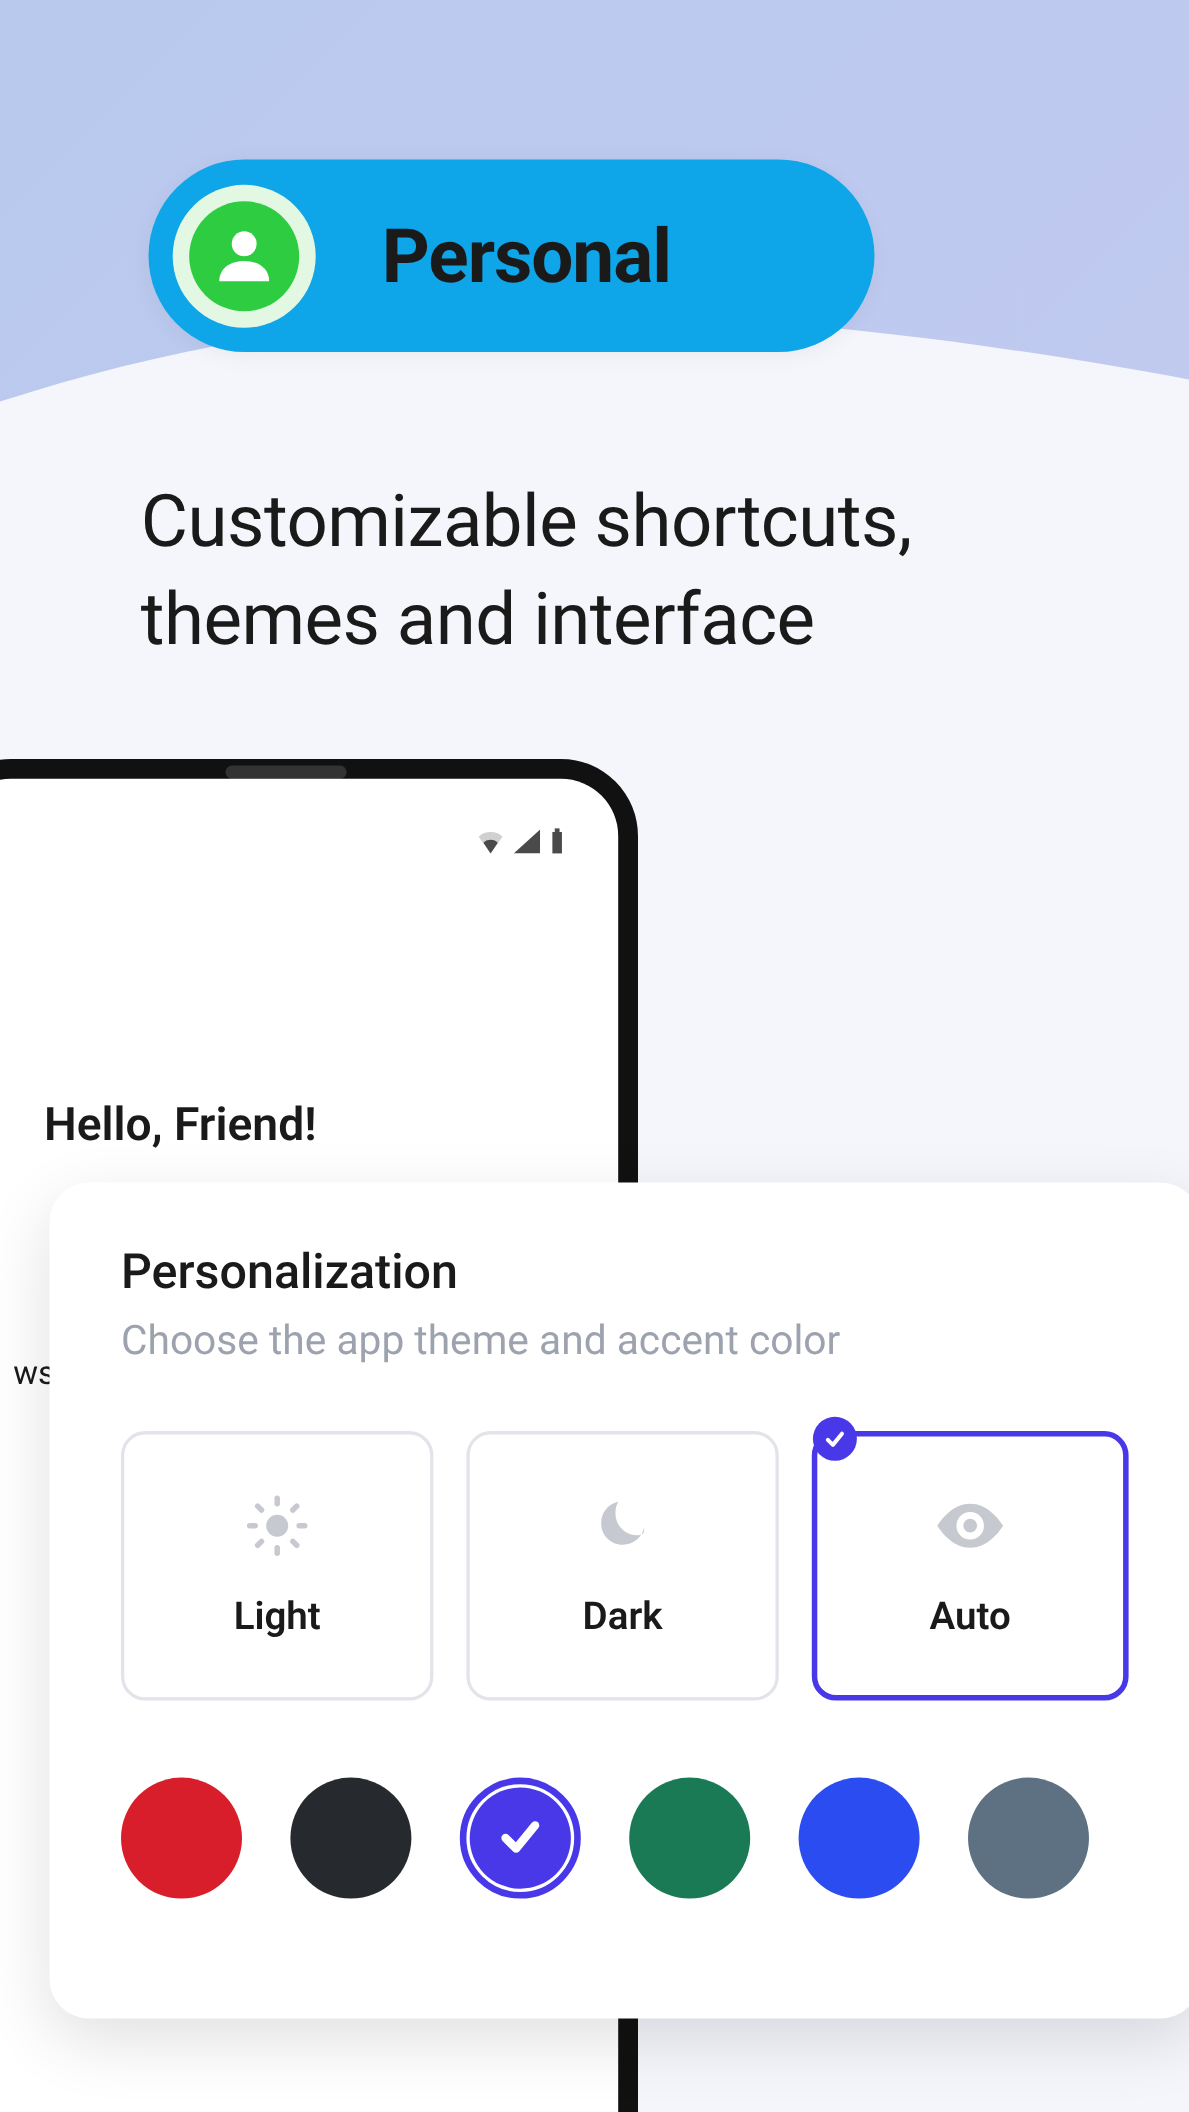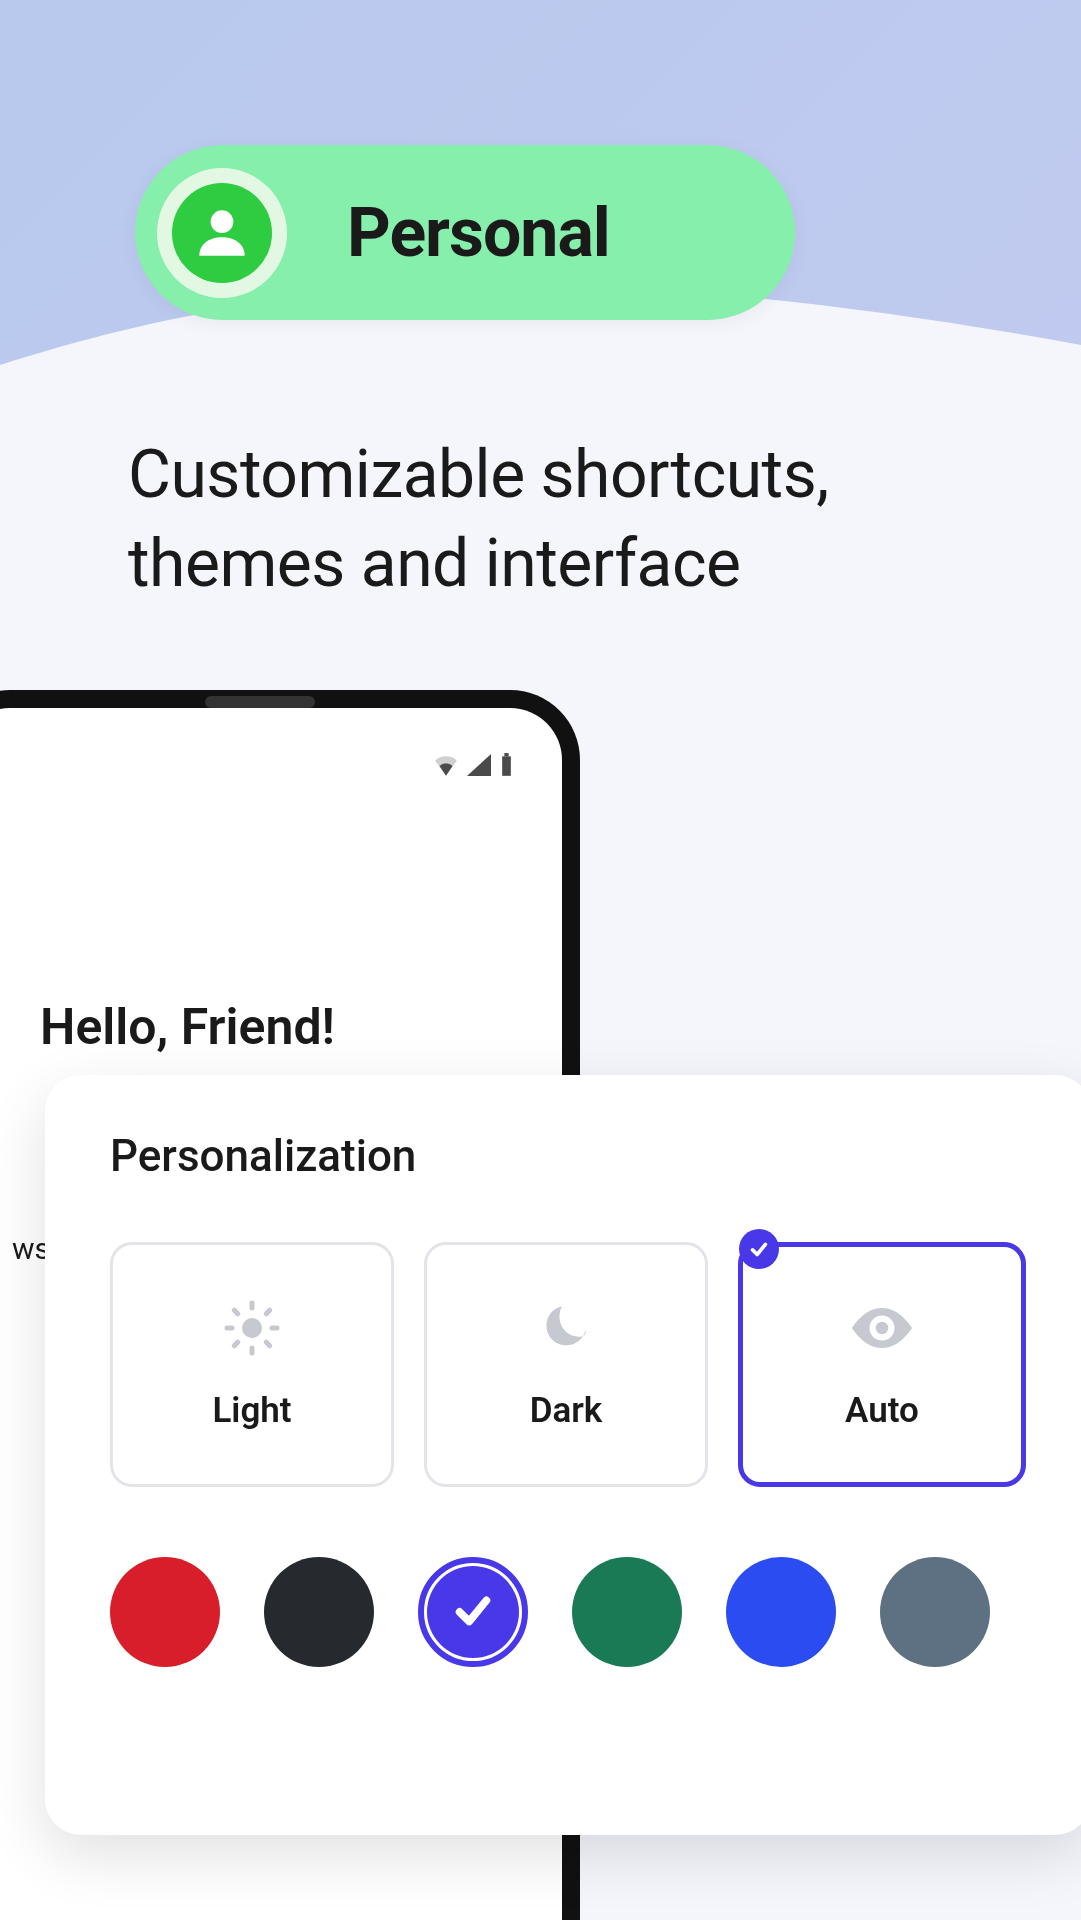--- a/index.html
+++ b/index.html
@@ -29,21 +29,21 @@
   height: 180px;
 }
 
 
 .personal-pill {
   position: absolute;
   top: 145px;
   left: 135px;
   width: 660px;
   height: 175px;
-  background: #86efac;
+  background: #0ea5e9;
   border-radius: 100px;
   display: flex;
   align-items: center;
   padding-left: 22px;
   box-shadow: 0 4px 20px rgba(0,0,0,0.05);
 }
 .personal-icon-wrap {
   width: 130px;
   height: 130px;
   border-radius: 50%;
@@ -116,21 +116,21 @@
   top: 44px;
   right: 48px;
   display: flex;
   align-items: center;
   gap: 8px;
 }
 .greeting {
   position: absolute;
   top: 290px;
   left: 82px;
-  font-size: 50px;
+  font-size: 42px;
   font-weight: 600;
   color: #1a1a1a;
 }
 .truncated-text {
   position: absolute;
   top: 1231px;
   left: 0;
   font-size: 30px;
   color: #1a1a1a;
   padding-left: 12px;
@@ -284,20 +284,21 @@
       </svg>
     </div>
     <div class="greeting">Hello, Friend!</div>
   </div>
 </div>
 
 <div class="truncated-text">ws</div>
 
 <div class="card">
   <div class="card-title">Personalization</div>
+  <div class="card-subtitle">Choose the app theme and accent color</div>
 
   <div class="theme-row">
 
     <div class="theme-option">
       <div class="theme-icon">
         <svg width="60" height="60" viewBox="0 0 24 24" fill="none" stroke="#c6c9cf" stroke-width="2" stroke-linecap="round">
           <circle cx="12" cy="12" r="4" fill="#c6c9cf" stroke="none"></circle>
           <line x1="12" y1="2" x2="12" y2="4"></line>
           <line x1="12" y1="20" x2="12" y2="22"></line>
           <line x1="4.9" y1="4.9" x2="6.3" y2="6.3"></line>

